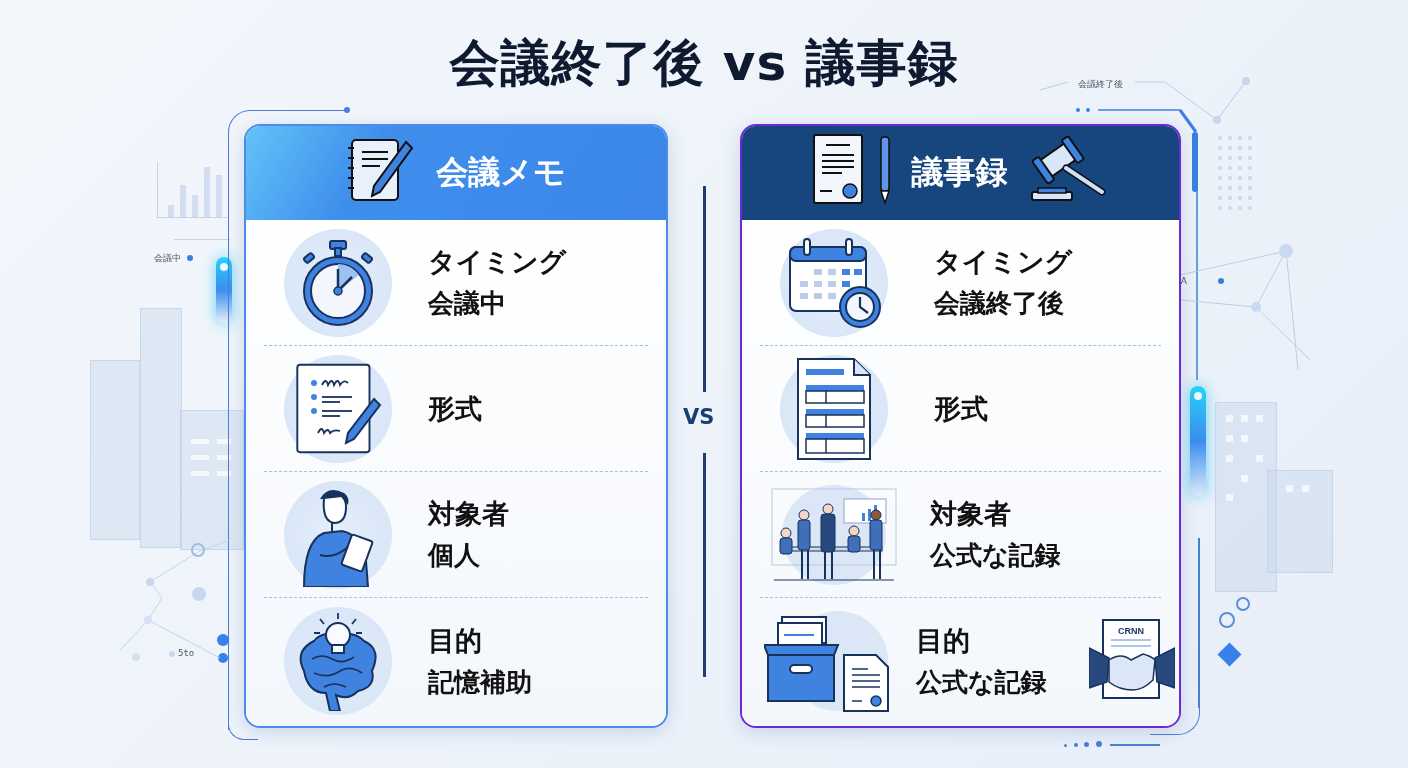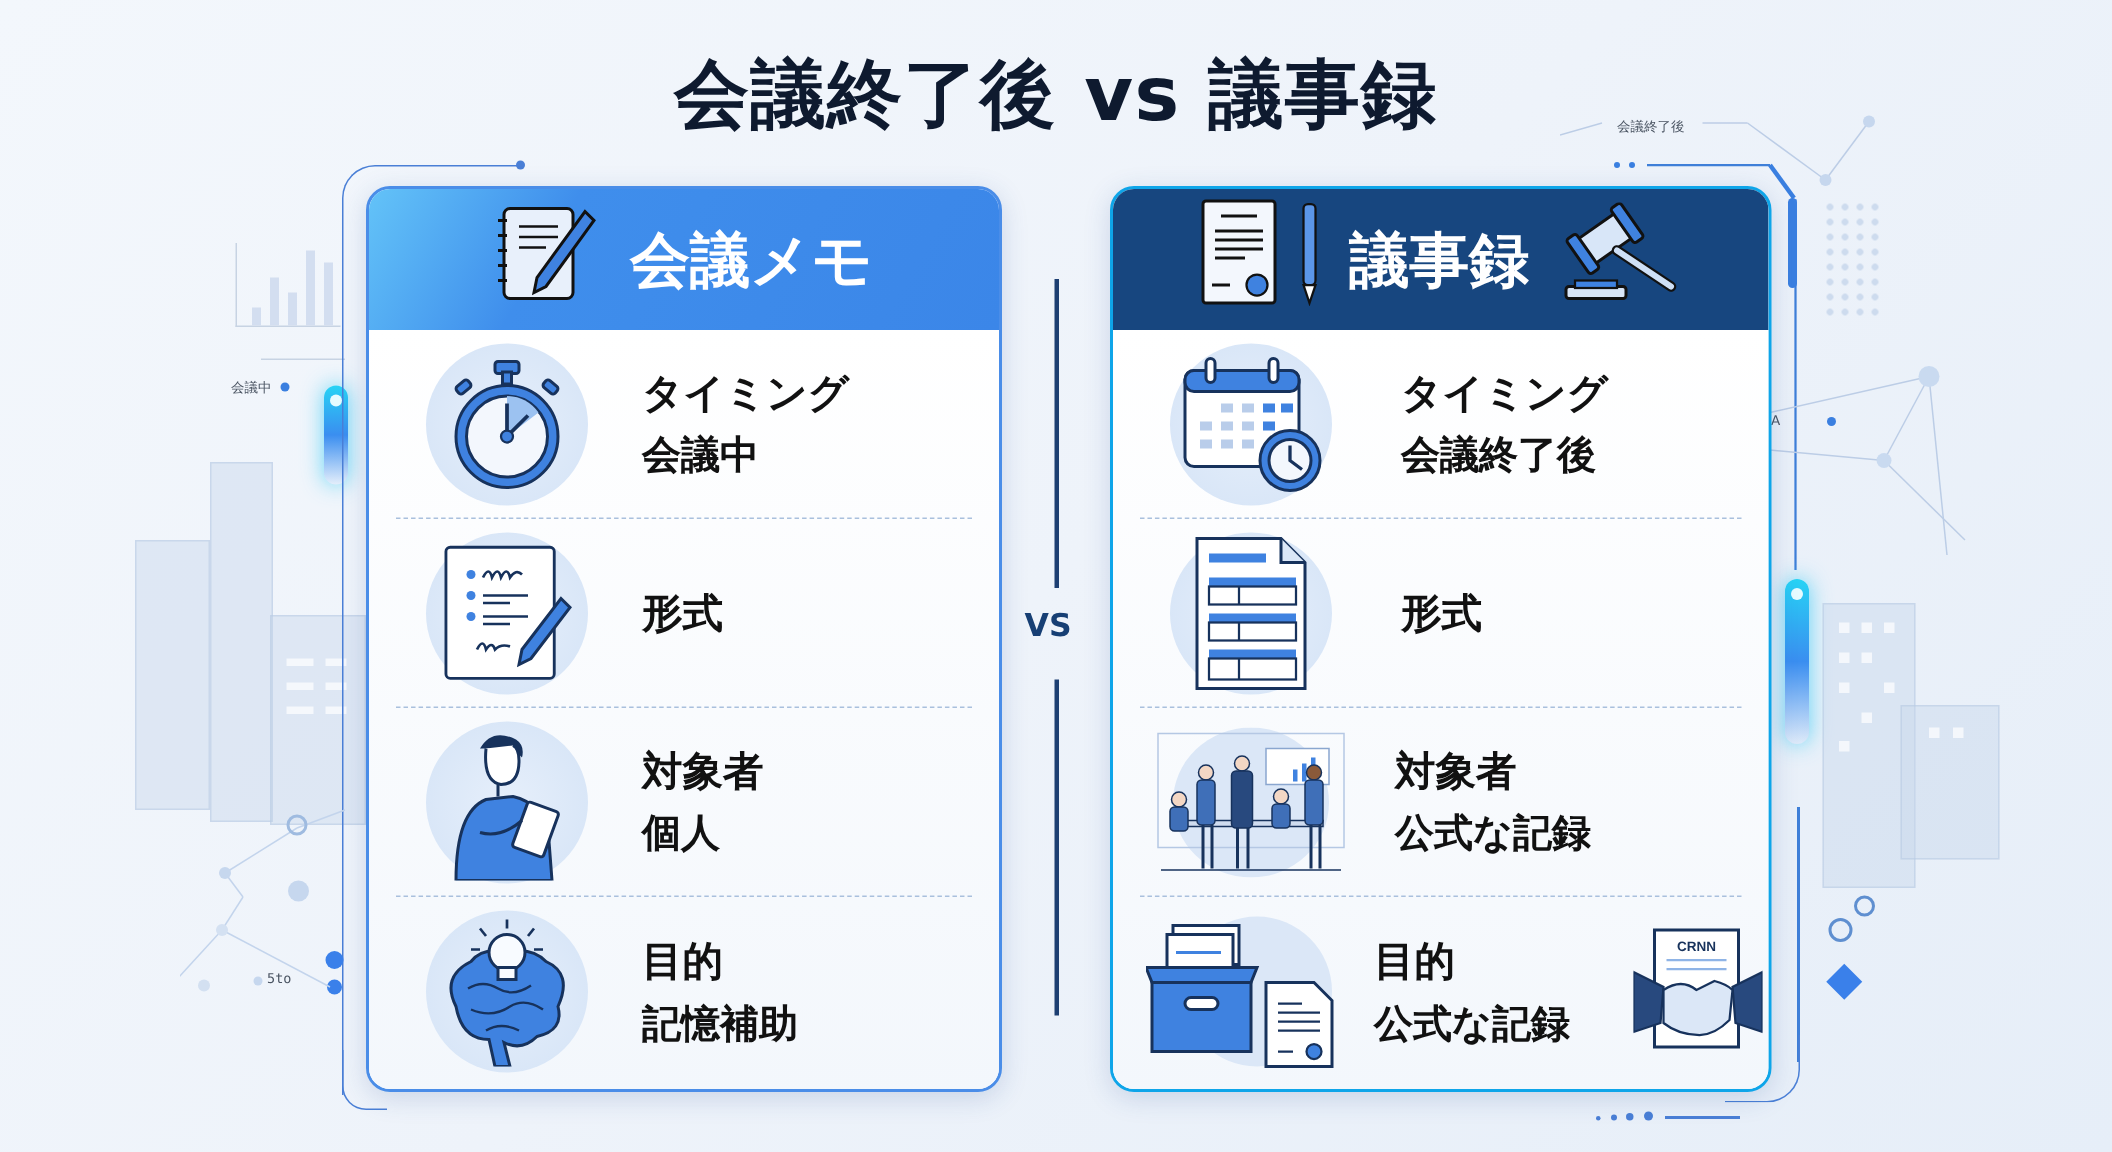--- a/index.html
+++ b/index.html
@@ -29,24 +29,24 @@
   .dot { position: absolute; border-radius: 50%; }
   .small-label { position: absolute; font-size: 9px; color: #4b5563; }
 
   
   .card {
     position: absolute; top: 124px; height: 604px; border-radius: 16px; overflow: hidden;
     background: #ffffff;
     box-shadow: 0 4px 18px rgba(40,80,150,0.18);
   }
   .card.left { left: 244px; width: 424px; border: 2px solid #4a8de8; }
-  .card.right { left: 740px; width: 441px; border: 2px solid #0ea5e9; }
+  .card.right { left: 740px; width: 441px; border: 2px solid #6d28d9; }
   .card-header {
     height: 94px; display: flex; align-items: center; justify-content: center; gap: 18px;
-    color: #fff; font-size: 40px; font-weight: bold; text-align: right;
+    color: #fff; font-size: 32px; font-weight: bold; text-align: right;
   }
   .card.left .card-header { background: linear-gradient(120deg, #63c3f8 0%, #3f8eec 30%, #3b86e8 100%); }
   .card.right .card-header { background: #17467f; }
   .card-body { background: linear-gradient(180deg, #ffffff 0%, #f3f7fc 100%); height: 510px; }
   .row {
     position: relative; height: 126px; display: flex; align-items: center;
     border-bottom: 1px dashed #a9c0dd; margin: 0 18px;
   }
   .row:last-child { border-bottom: none; }
   .row-icon {

